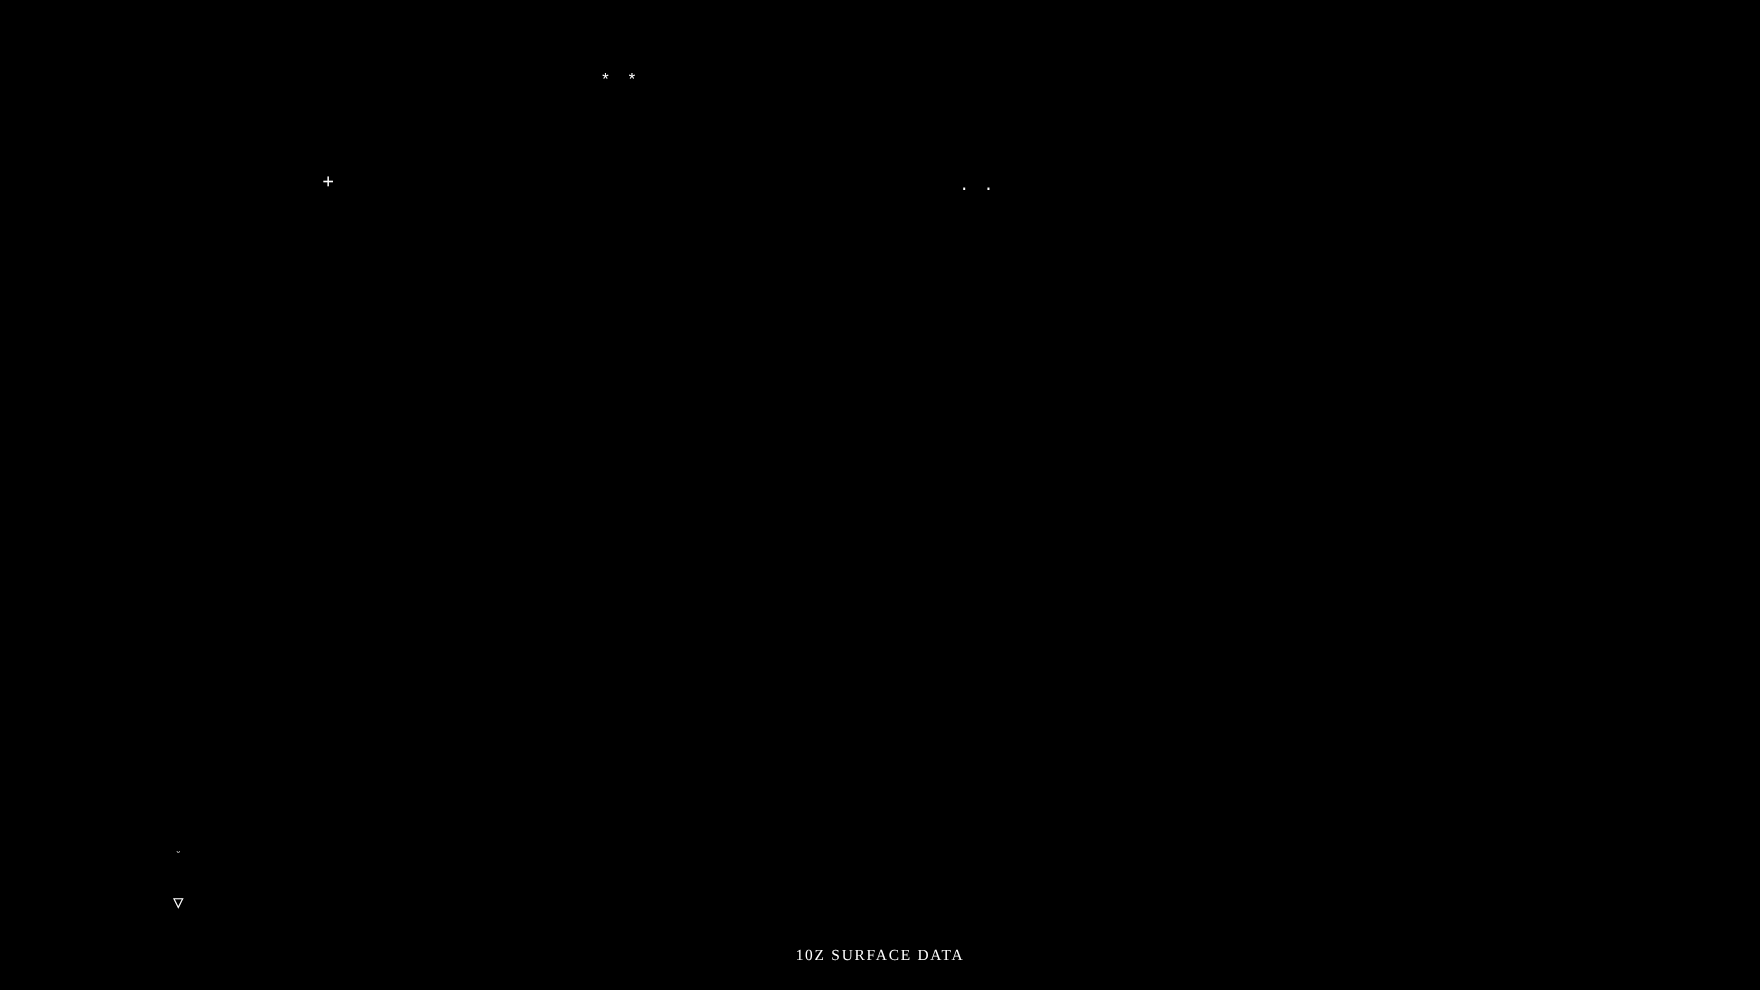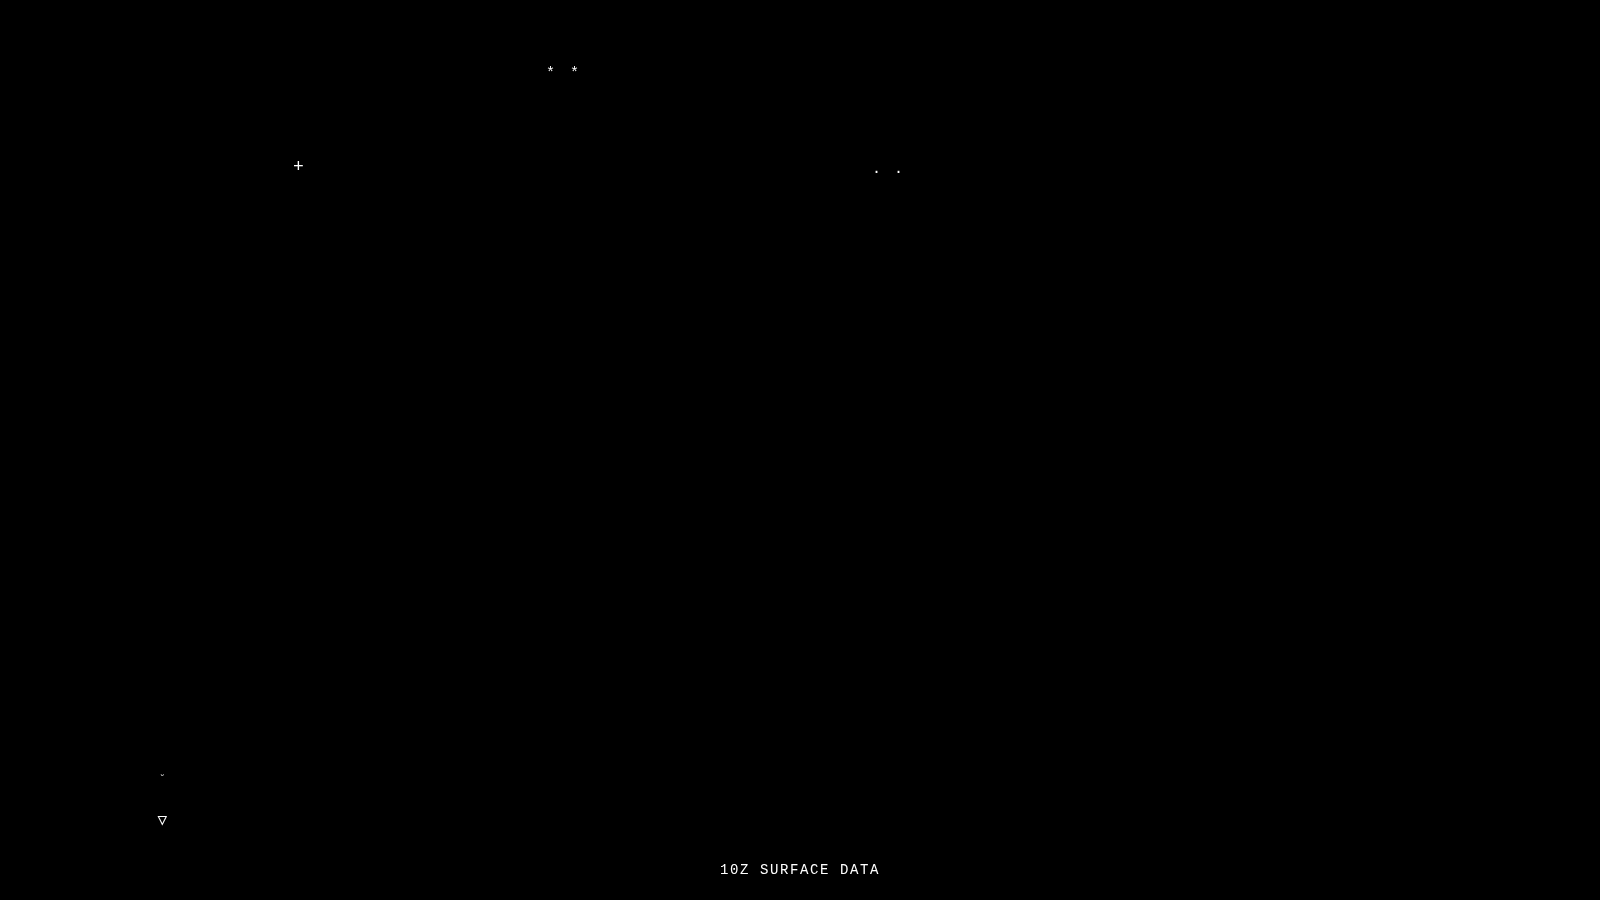--- a/index.html
+++ b/index.html
@@ -51,21 +51,21 @@
   .marker.nabla .glyph {
     display: block;
     line-height: 12px;
   }
   #footer-label {
     position: absolute;
     left: 0;
     right: 0;
     bottom: 22px;
     text-align: center;
-    font-family: Liberation Mono, monospace;
+    font-family: Liberation Serif, serif;
     font-size: 14px;
     letter-spacing: 1.6px;
     color: #ffffff;
     white-space: pre;
   }
 </style>
 </head>
 <body>
 
 <div id="screen">

